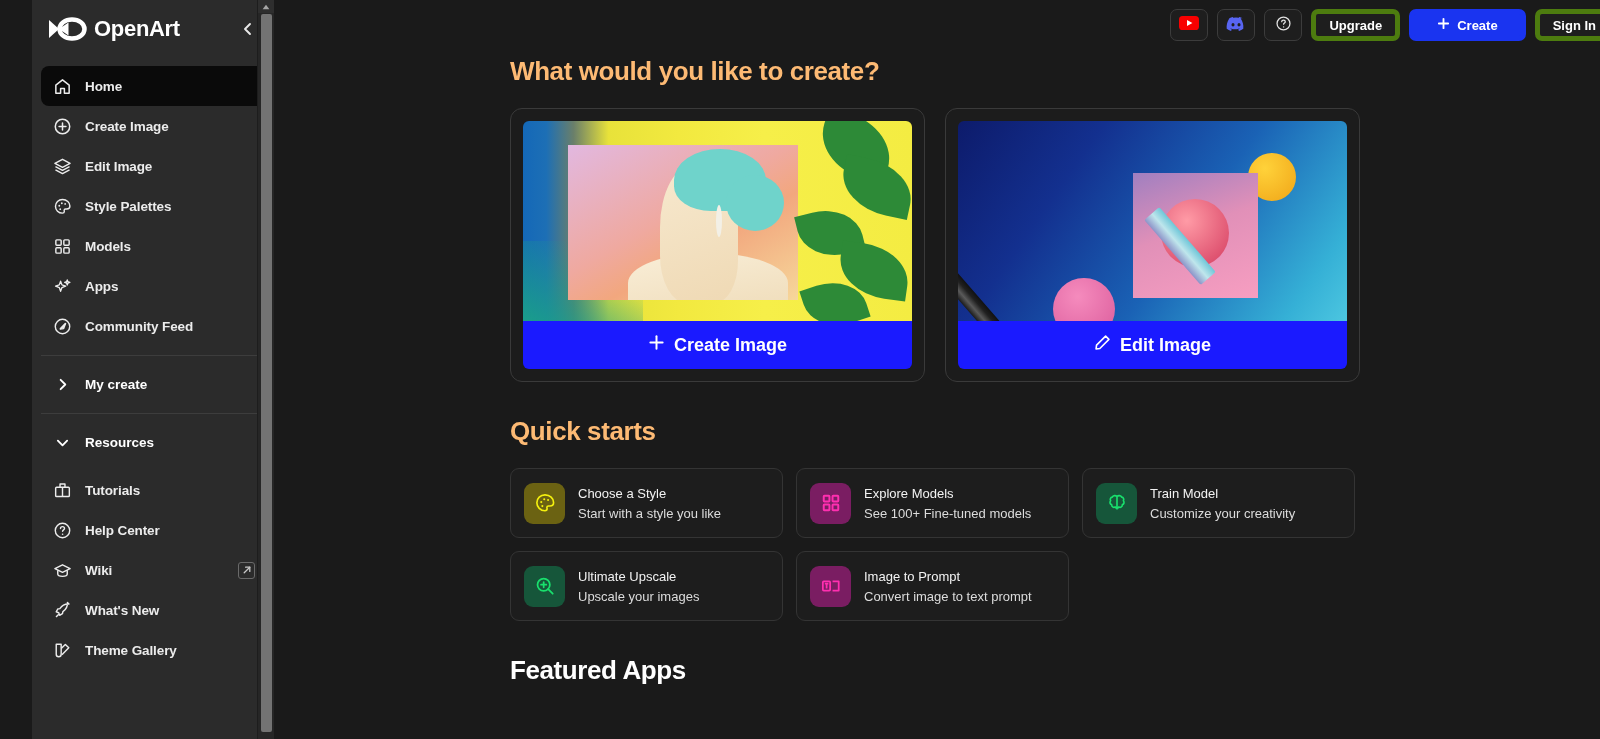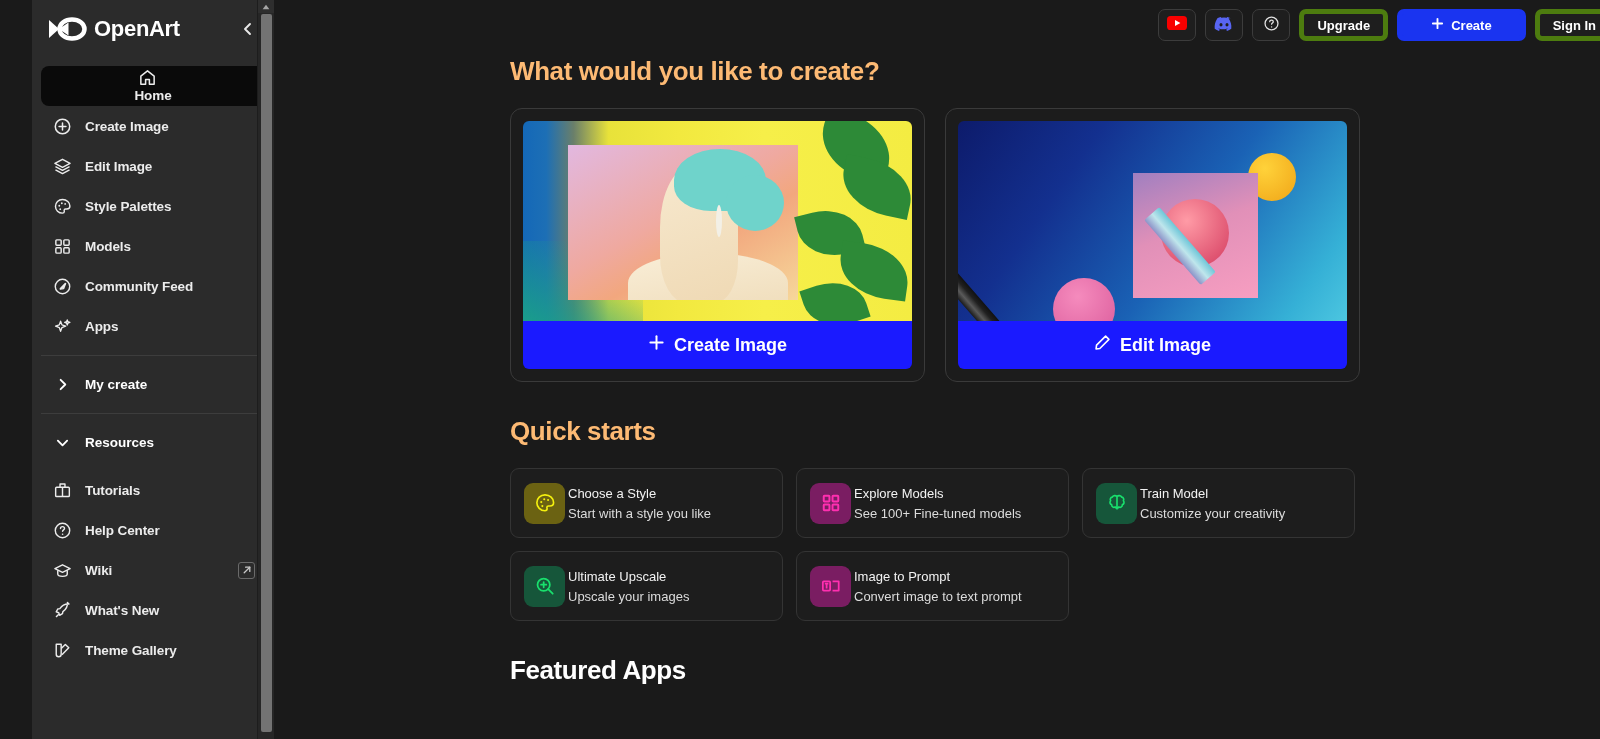--- a/index.html
+++ b/index.html
@@ -36,21 +36,21 @@
   }
 
   .nav-group { padding: 8px 9px 0 9px; }
   .nav-item {
     display: flex; align-items: center;
     height: 40px; border-radius: 8px;
     padding: 0 10px; margin-bottom: 0px;
     cursor: pointer;
     color: #e9e9e9;
   }
-  .nav-item.active { background: #0a0a0a; flex-direction: column; }
+  .nav-item.active { background: #0a0a0a; }
   .nav-ico {
     width: 22px; height: 22px; flex: 0 0 22px;
     display: flex; align-items: center; justify-content: center;
     margin-right: 12px;
   }
   .nav-ico svg { display: block; }
   .nav-label { font-size: 13.5px; font-weight: bold; color: #ececec; letter-spacing: -0.1px; }
   .ext-badge {
     margin-left: auto; width: 17px; height: 17px;
     border: 1px solid #6a6a6a; border-radius: 3px;
@@ -103,21 +103,21 @@
   .tb-btn {
     height: 32px; padding: 0 13px;
     border: 5px solid #4d7c0f; border-radius: 7px;
     background: #1e1e1e; color: #fff;
     font-size: 13px; font-weight: bold;
     display: flex; align-items: center; justify-content: center;
     cursor: pointer; white-space: nowrap;
   }
   .tb-btn.primary {
     background: #1a34f0; border-color: #1a34f0;
-    padding: 0 29px; gap: 7px;
+    padding: 0 23px; gap: 7px;
   }
 
   .content { padding: 6px 0 0 0; }
   .inner { padding-left: 236px; padding-right: 20px; }
 
   h1.section-title {
     font-size: 26px; font-weight: bold; color: #fdba74;
     letter-spacing: -0.4px; margin-bottom: 21px;
   }
 
@@ -219,21 +219,21 @@
   }
 
   
   .qs-grid {
     display: grid; grid-template-columns: repeat(3, 273px);
     gap: 13px; margin-bottom: 34px;
   }
   .qs-card {
     height: 70px; border: 1px solid #343434; border-radius: 9px;
     background: #1d1d1d; display: flex; align-items: center;
-    padding: 0 13px; gap: 3px; cursor: pointer;
+    padding: 0 13px; gap: 13px; cursor: pointer;
   }
   .qs-ico {
     width: 41px; height: 41px; flex: 0 0 41px;
     border-radius: 9px; display: flex; align-items: center; justify-content: center;
   }
   .qs-text { display: flex; flex-direction: column; gap: 5px; min-width: 0; }
   .qs-title { font-size: 13px; color: #f2f2f2; font-weight: normal; white-space: nowrap; }
   .qs-sub { font-size: 13px; color: #dcdcdc; white-space: nowrap; }
 
   h1.bottom-title { font-size: 26px; font-weight: bold; color: #fff; letter-spacing: -0.4px; }
@@ -314,37 +314,37 @@
               <rect x="11.4" y="3" width="5.6" height="5.6" rx="1"></rect>
               <rect x="3" y="11.4" width="5.6" height="5.6" rx="1"></rect>
               <rect x="11.4" y="11.4" width="5.6" height="5.6" rx="1"></rect>
             </svg>
         </span>
         <span class="nav-label">Models</span>
       </div>
 
       <div class="nav-item">
         <span class="nav-ico">
+          <svg width="19" height="19" viewBox="0 0 20 20" fill="none" stroke="#ececec" stroke-width="1.4" stroke-linejoin="round">
+              <path d="M8 4.4 L9.4 8.3 L13.3 9.7 L9.4 11.1 L8 15 L6.6 11.1 L2.7 9.7 L6.6 8.3 Z"></path>
+              <path d="M15 3 L15.7 5 L17.7 5.7 L15.7 6.4 L15 8.4 L14.3 6.4 L12.3 5.7 L14.3 5 Z"></path>
+            </svg>
+        </span>
+        <span class="nav-label">Apps</span>
+      </div>
+
+      <div class="nav-item">
+        <span class="nav-ico">
           <svg width="19" height="19" viewBox="0 0 20 20" fill="none" stroke="#ececec" stroke-width="1.5" stroke-linejoin="round">
               <circle cx="10" cy="10" r="7.6"></circle>
               <path d="M13.2 6.8 L7.6 12.6"></path>
               <path d="M13.2 6.8 L11.2 12.2 L7.6 12.6 Z" fill="#ececec"></path>
             </svg>
         </span>
         <span class="nav-label">Community Feed</span>
-      </div>
-
-      <div class="nav-item">
-        <span class="nav-ico">
-          <svg width="19" height="19" viewBox="0 0 20 20" fill="none" stroke="#ececec" stroke-width="1.4" stroke-linejoin="round">
-              <path d="M8 4.4 L9.4 8.3 L13.3 9.7 L9.4 11.1 L8 15 L6.6 11.1 L2.7 9.7 L6.6 8.3 Z"></path>
-              <path d="M15 3 L15.7 5 L17.7 5.7 L15.7 6.4 L15 8.4 L14.3 6.4 L12.3 5.7 L14.3 5 Z"></path>
-            </svg>
-        </span>
-        <span class="nav-label">Apps</span>
       </div>
 
     </nav>
 
     <div class="divider"></div>
 
     <div class="section-row">
       <span class="section-chev">
         <svg width="13" height="13" viewBox="0 0 14 14" fill="none" stroke="#fff" stroke-width="2" stroke-linecap="round" stroke-linejoin="round">
             <polyline points="5,2 10,7 5,12"></polyline>

